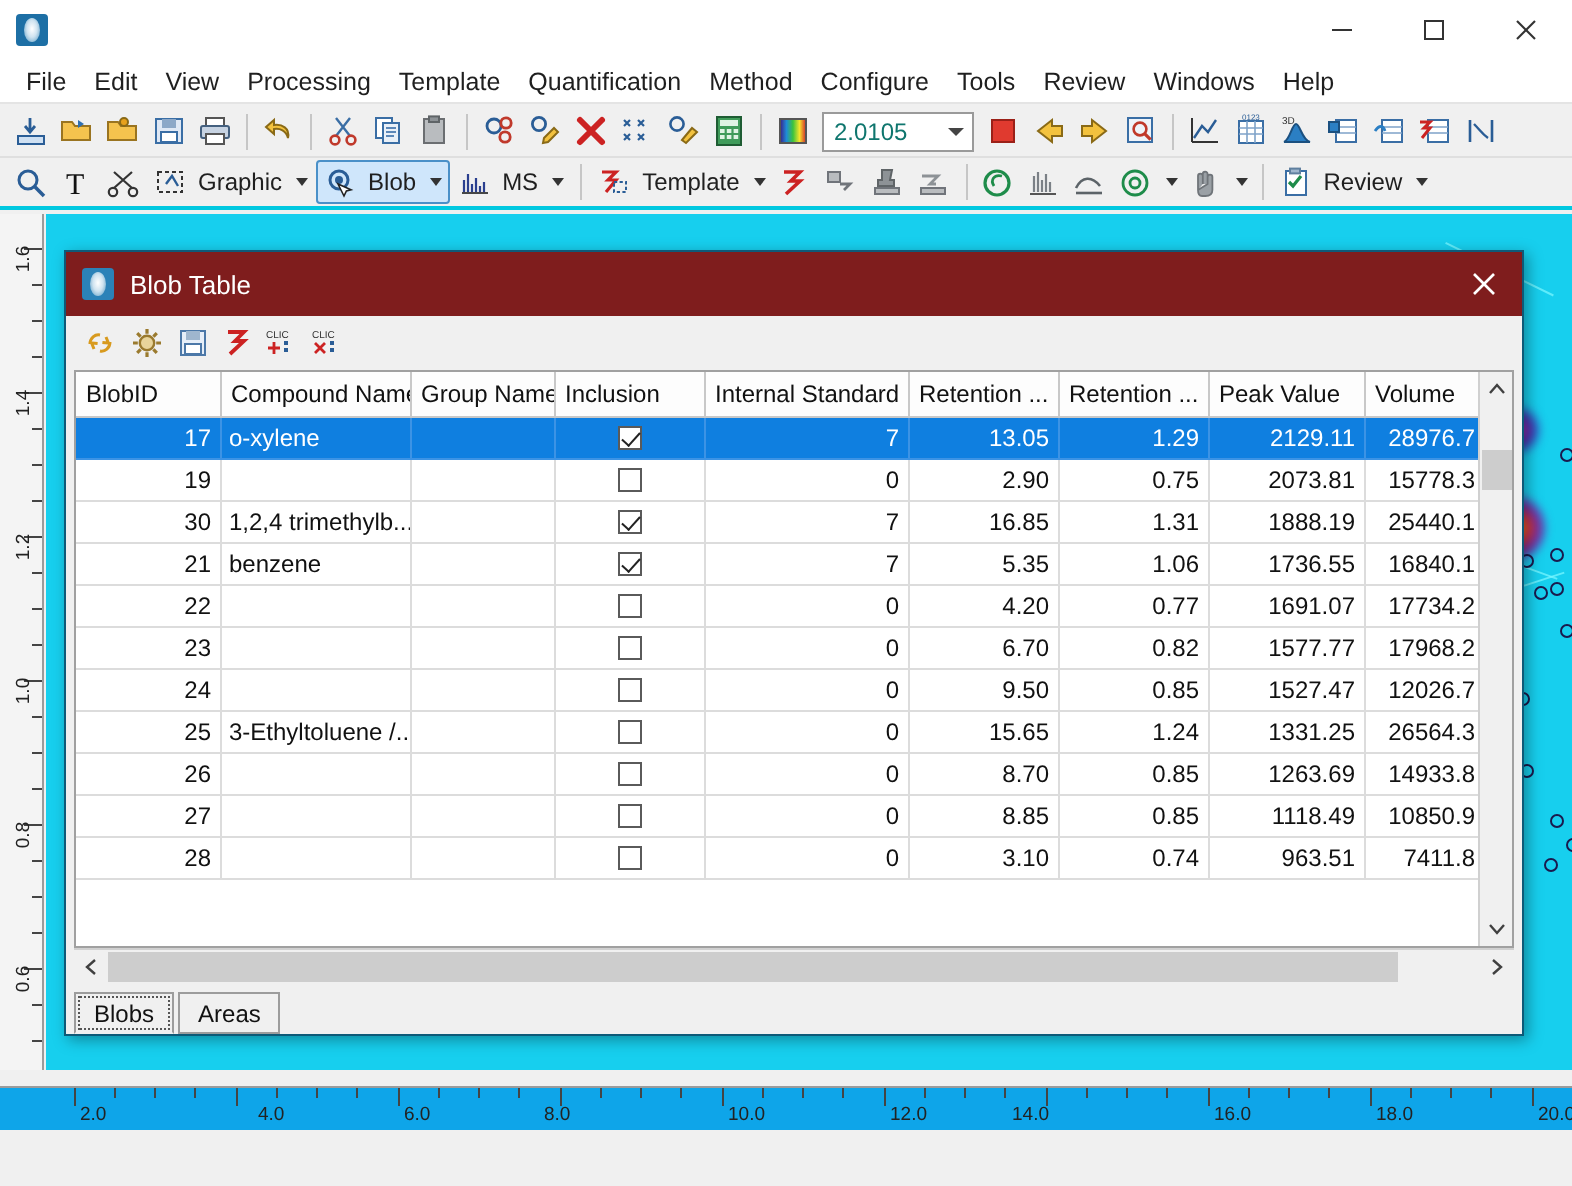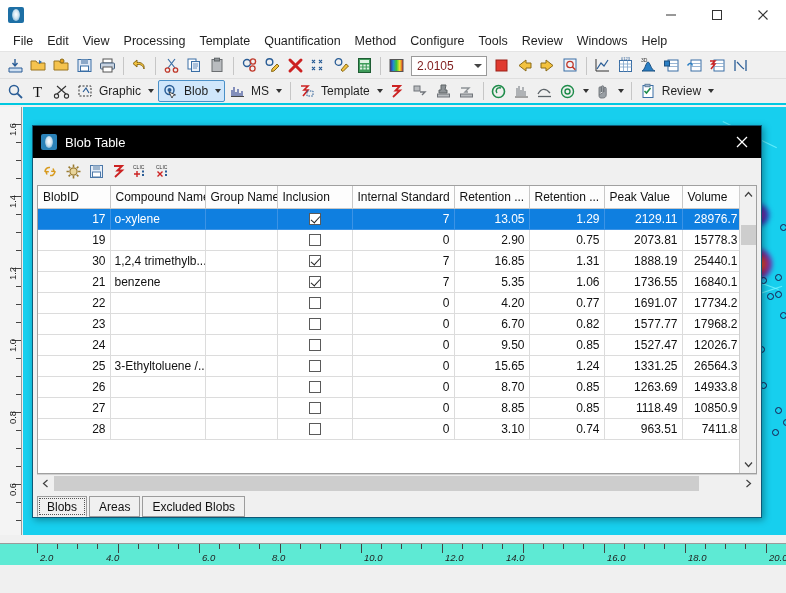--- a/index.html
+++ b/index.html
@@ -84,41 +84,41 @@
   }
   .caret::after {
     content: ""; border-left: 3.5px solid transparent; border-right: 3.5px solid transparent;
     border-top: 4px solid #333;
   }
   .combo {
     height: 20px; width: 76px; background: #fff; border: 1px solid #9a9a9a;
     display: flex; align-items: center; font-size: 12px; padding-left: 5px;
     margin: 0 3px; flex: none; position: relative;
   }
-  .combo .cv { flex: 1; color: #7f1d1d; }
+  .combo .cv { flex: 1; color: #0f766e; }
   .combo .carr {
     width: 16px; height: 18px; display: flex; align-items: center; justify-content: center;
   }
   .combo .carr::after {
     content: ""; border-left: 4px solid transparent; border-right: 4px solid transparent;
     border-top: 4px solid #444;
   }
 
   
   .canvas-area {
     position: absolute; top: 107px; left: 0; width: 786px; height: 458px;
     background: #f0f0f0;
   }
   .vruler {
     position: absolute; left: 0; top: 0; width: 22px; height: 428px;
     background: #f4f4f4; border-right: 1px solid #9b9b9b;
   }
   .hruler {
     position: absolute; left: 0; bottom: 0; width: 786px; height: 22px;
-    background: #5eead4; border-top: 1px solid #9b9b9b; font-style: italic;
+    background: #0ea5e9; border-top: 1px solid #9b9b9b;
   }
   .plot {
     position: absolute; left: 23px; top: 0; right: 0; height: 428px;
     background: #17cfee;
     overflow: hidden;
   }
   .vtick {
     position: absolute; right: 0; height: 1px; background: #444;
   }
   .vlabel {
@@ -144,21 +144,21 @@
 
   
   .dialog {
     position: absolute; left: 32px; top: 125px; width: 730px; height: 393px;
     background: #f0f0f0;
     border: 1px solid #0d5a78;
     box-shadow: 2px 2px 7px rgba(0,0,0,0.35);
     display: flex; flex-direction: column;
   }
   .dlg-title {
-    height: 32px; background: #000000; display: flex; align-items: center; flex: none;
+    height: 32px; background: #7f1d1d; display: flex; align-items: center; flex: none;
   }
   .dlg-icon {
     width: 16px; height: 16px; margin: 0 8px 0 8px; border-radius: 2px;
     background: #2b82b8; position: relative; flex: none;
   }
   .dlg-icon::after {
     content: ""; position: absolute; left: 4px; top: 2px;
     width: 8px; height: 12px; border-radius: 50%;
     background: radial-gradient(ellipse at 50% 45%, #ffffff 0%, #cfe3f0 45%, #4a93bf 100%);
   }
@@ -688,21 +688,21 @@
       <div class="blob" style="left:752px; top:300px; width:7px; height:7px;"></div>
       <div class="blob" style="left:732px; top:320px; width:7px; height:7px;"></div>
       <div class="blob" style="left:749px; top:322px; width:7px; height:7px;"></div>
       <div class="blob" style="left:760px; top:312px; width:7px; height:7px;"></div>
     </div>
 
     <div class="hruler">
       <div class="htick" style="left:37px; height:9px;"></div>
       <div class="hlabel" style="left:40px;">2.0</div>
       <div class="htick" style="left:118px; height:9px;"></div>
-      <div class="hlabel" style="left:106px;">4.0</div>
+      <div class="hlabel" style="left:129px;">4.0</div>
       <div class="htick" style="left:199px; height:9px;"></div>
       <div class="hlabel" style="left:202px;">6.0</div>
       <div class="htick" style="left:280px; height:9px;"></div>
       <div class="hlabel" style="left:272px;">8.0</div>
       <div class="htick" style="left:361px; height:9px;"></div>
       <div class="hlabel" style="left:364px;">10.0</div>
       <div class="htick" style="left:442px; height:9px;"></div>
       <div class="hlabel" style="left:445px;">12.0</div>
       <div class="htick" style="left:523px; height:9px;"></div>
       <div class="hlabel" style="left:506px;">14.0</div>
@@ -988,21 +988,18 @@
         </div>
       </div>
 
       <div class="tabstrip">
         <div class="tab sel">
           <span>Blobs</span>
         </div>
         <div class="tab">
           <span>Areas</span>
         </div>
-        <div class="tab">
-          <span>Excluded Blobs</span>
-        </div>
       </div>
     </div>
   </div>
 
 
 </div>
 
 </body></html>

